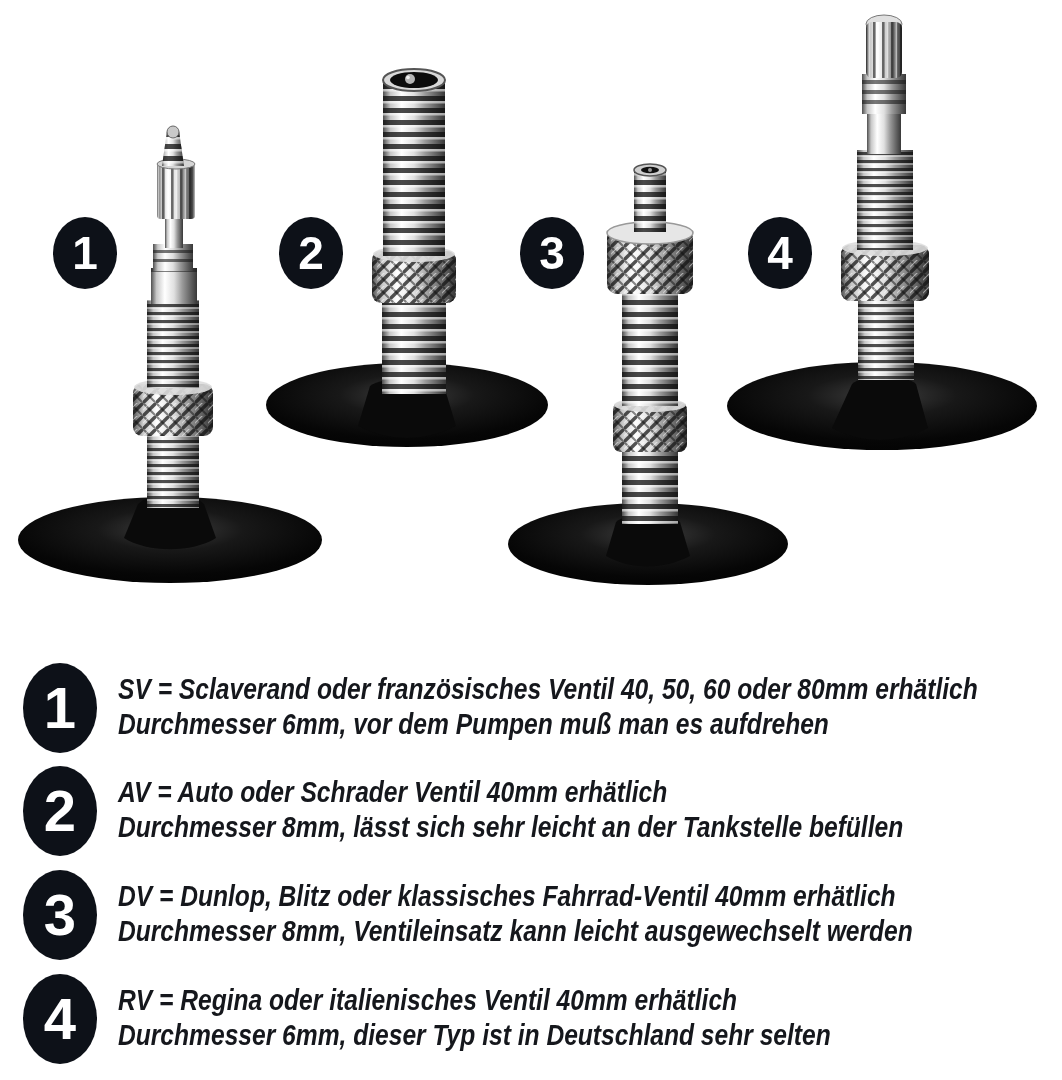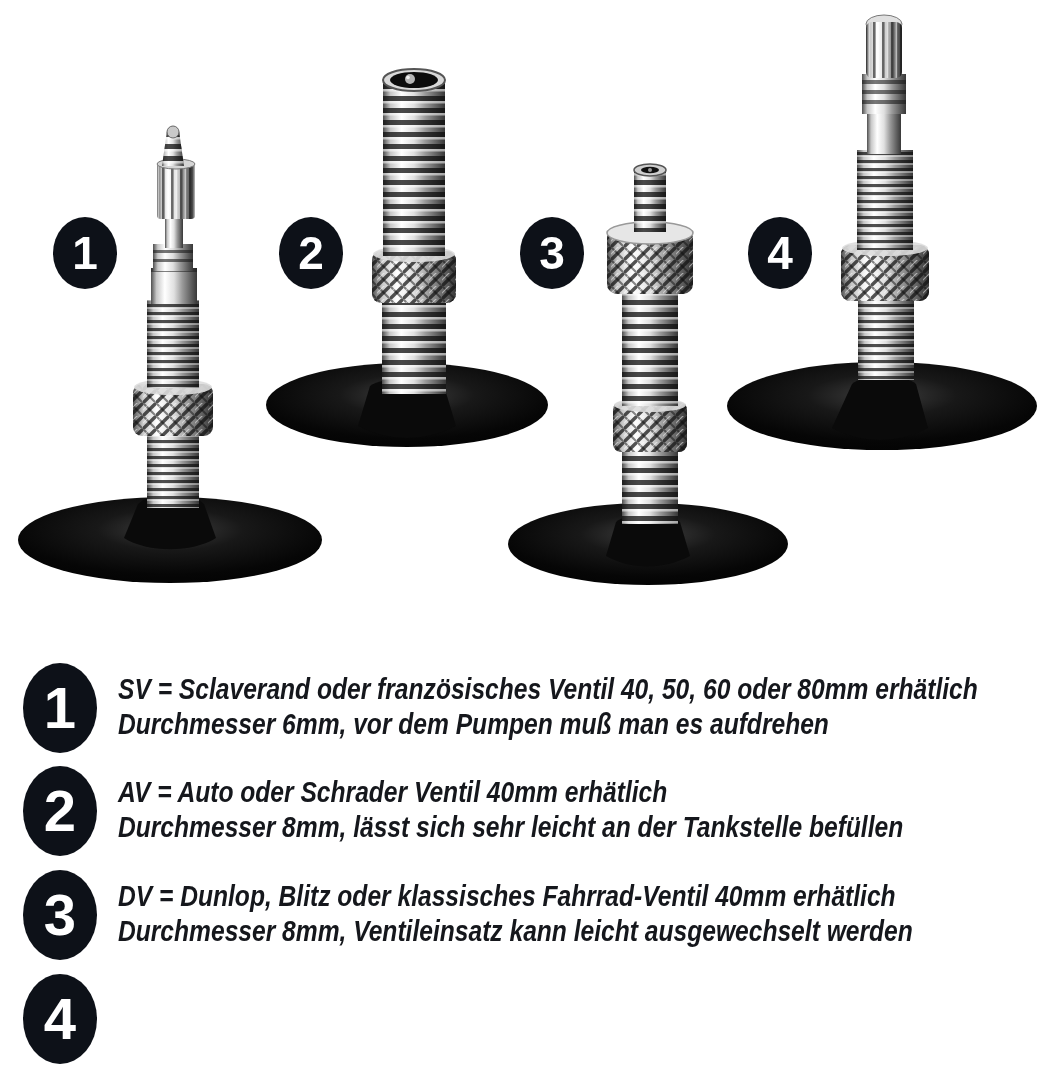--- a/index.html
+++ b/index.html
@@ -175,15 +175,19 @@
   <div class="legend-row" style="top:870px;">
     <div class="legend-badge">3</div>
     <div class="legend-text">
       <div class="legend-line">DV = Dunlop, Blitz oder klassisches Fahrrad-Ventil 40mm erhätlich</div>
       <div class="legend-line">Durchmesser 8mm, Ventileinsatz kann leicht ausgewechselt werden</div>
     </div>
   </div>
 
   <div class="legend-row" style="top:974px;">
     <div class="legend-badge">4</div>
+    <div class="legend-text">
+      <div class="legend-line">RV = Regina oder italienisches Ventil 40mm erhätlich</div>
+      <div class="legend-line">Durchmesser 6mm, dieser Typ ist in Deutschland sehr selten</div>
+    </div>
   </div>
 
 </div>
 
 </body></html>

